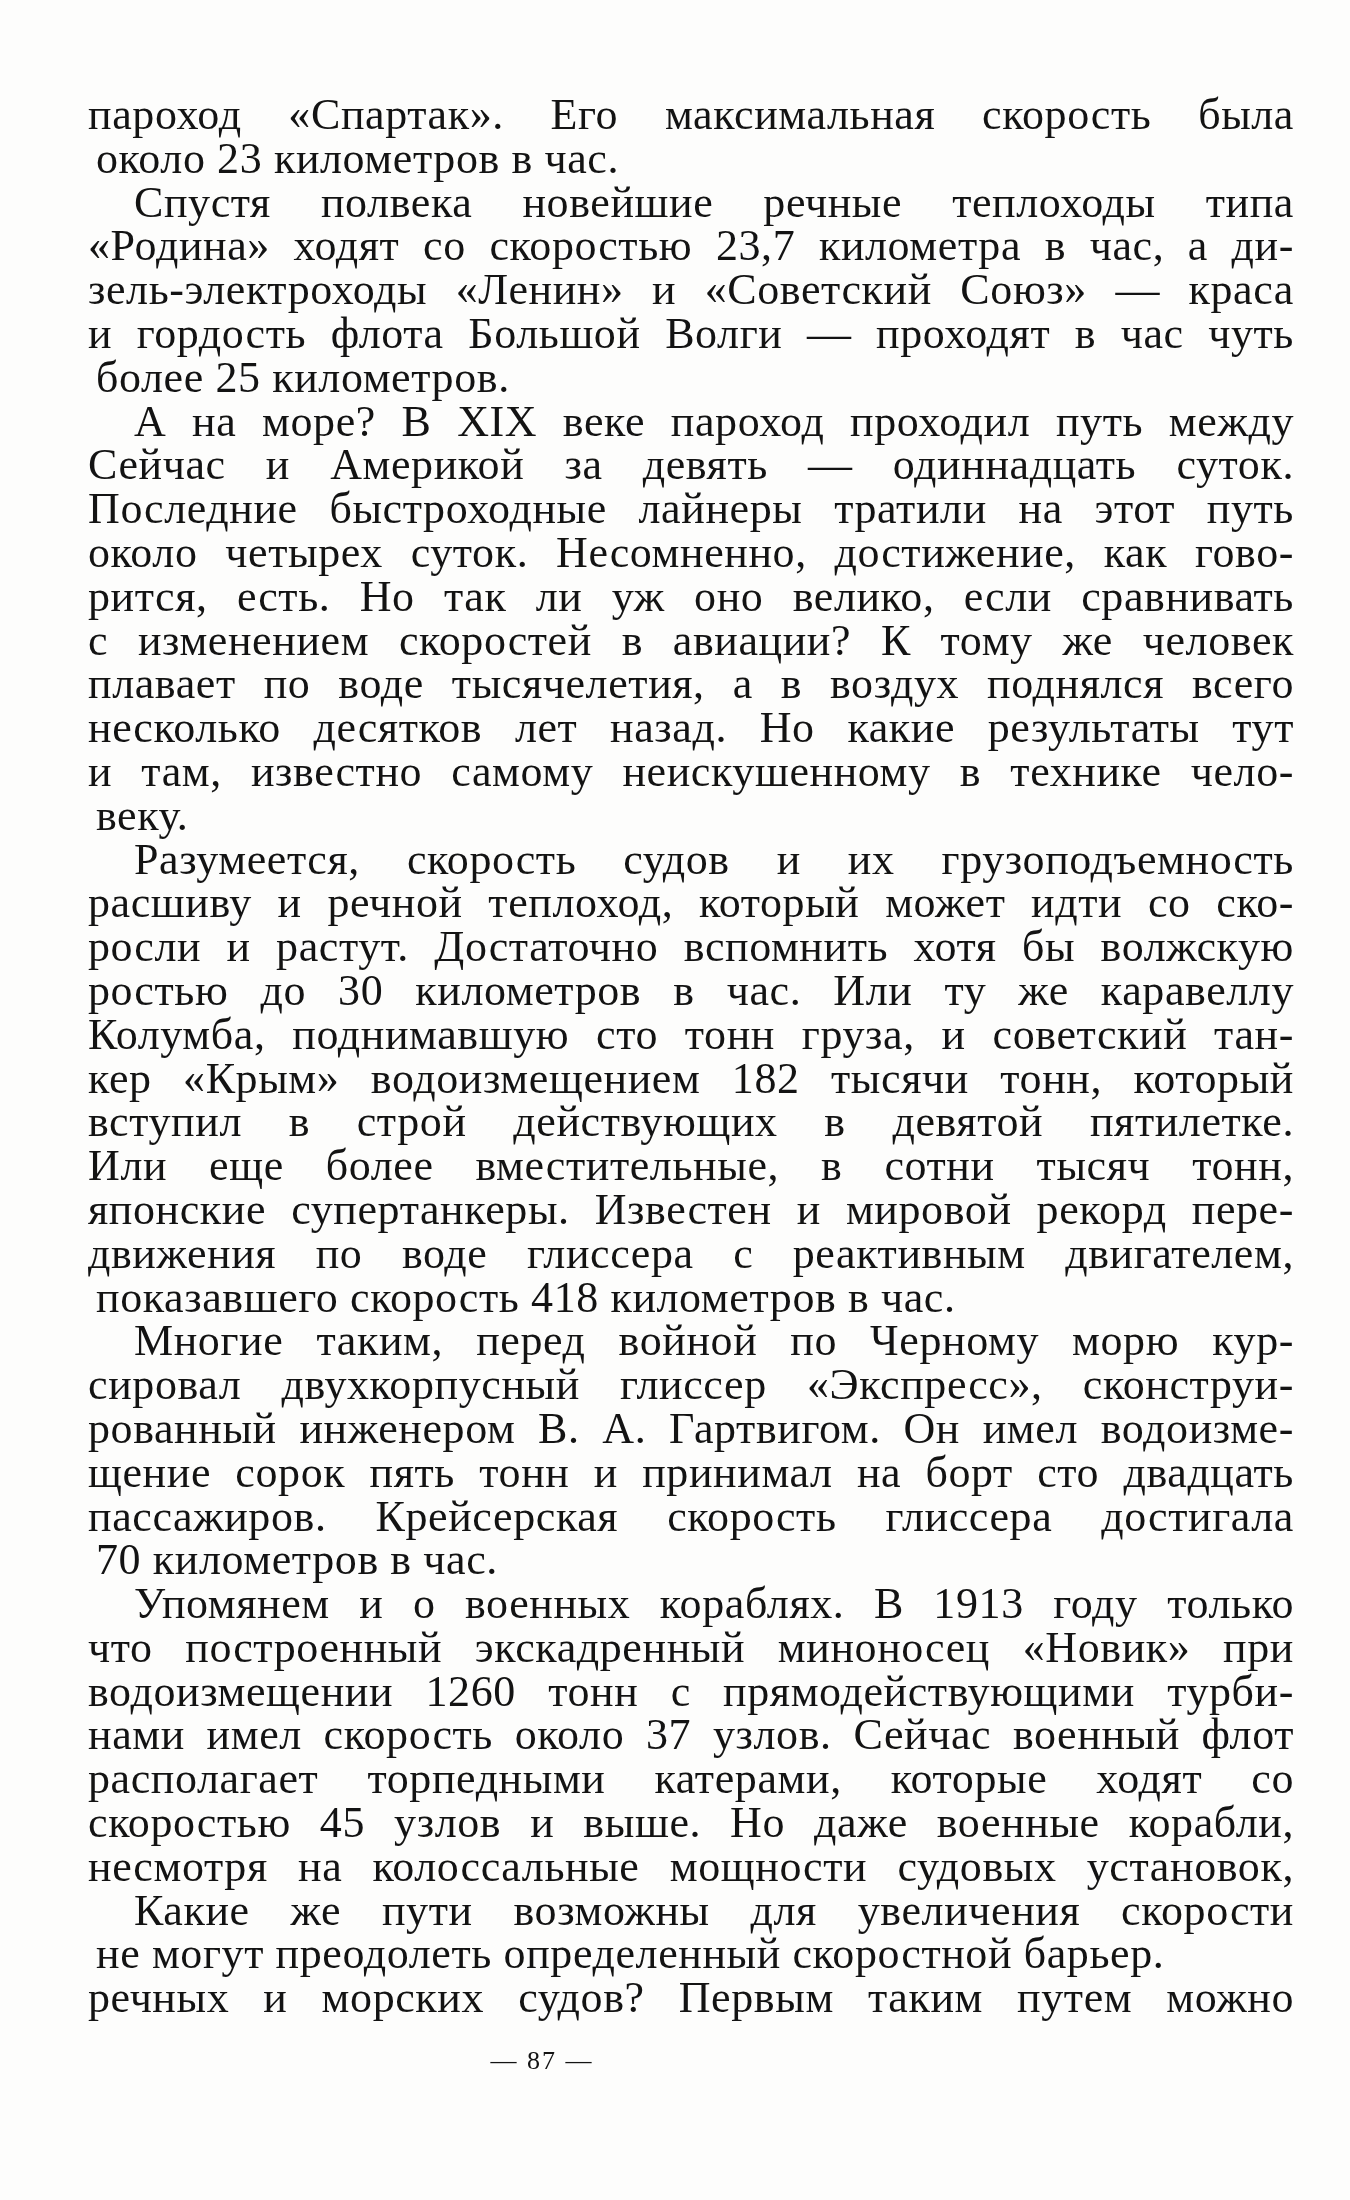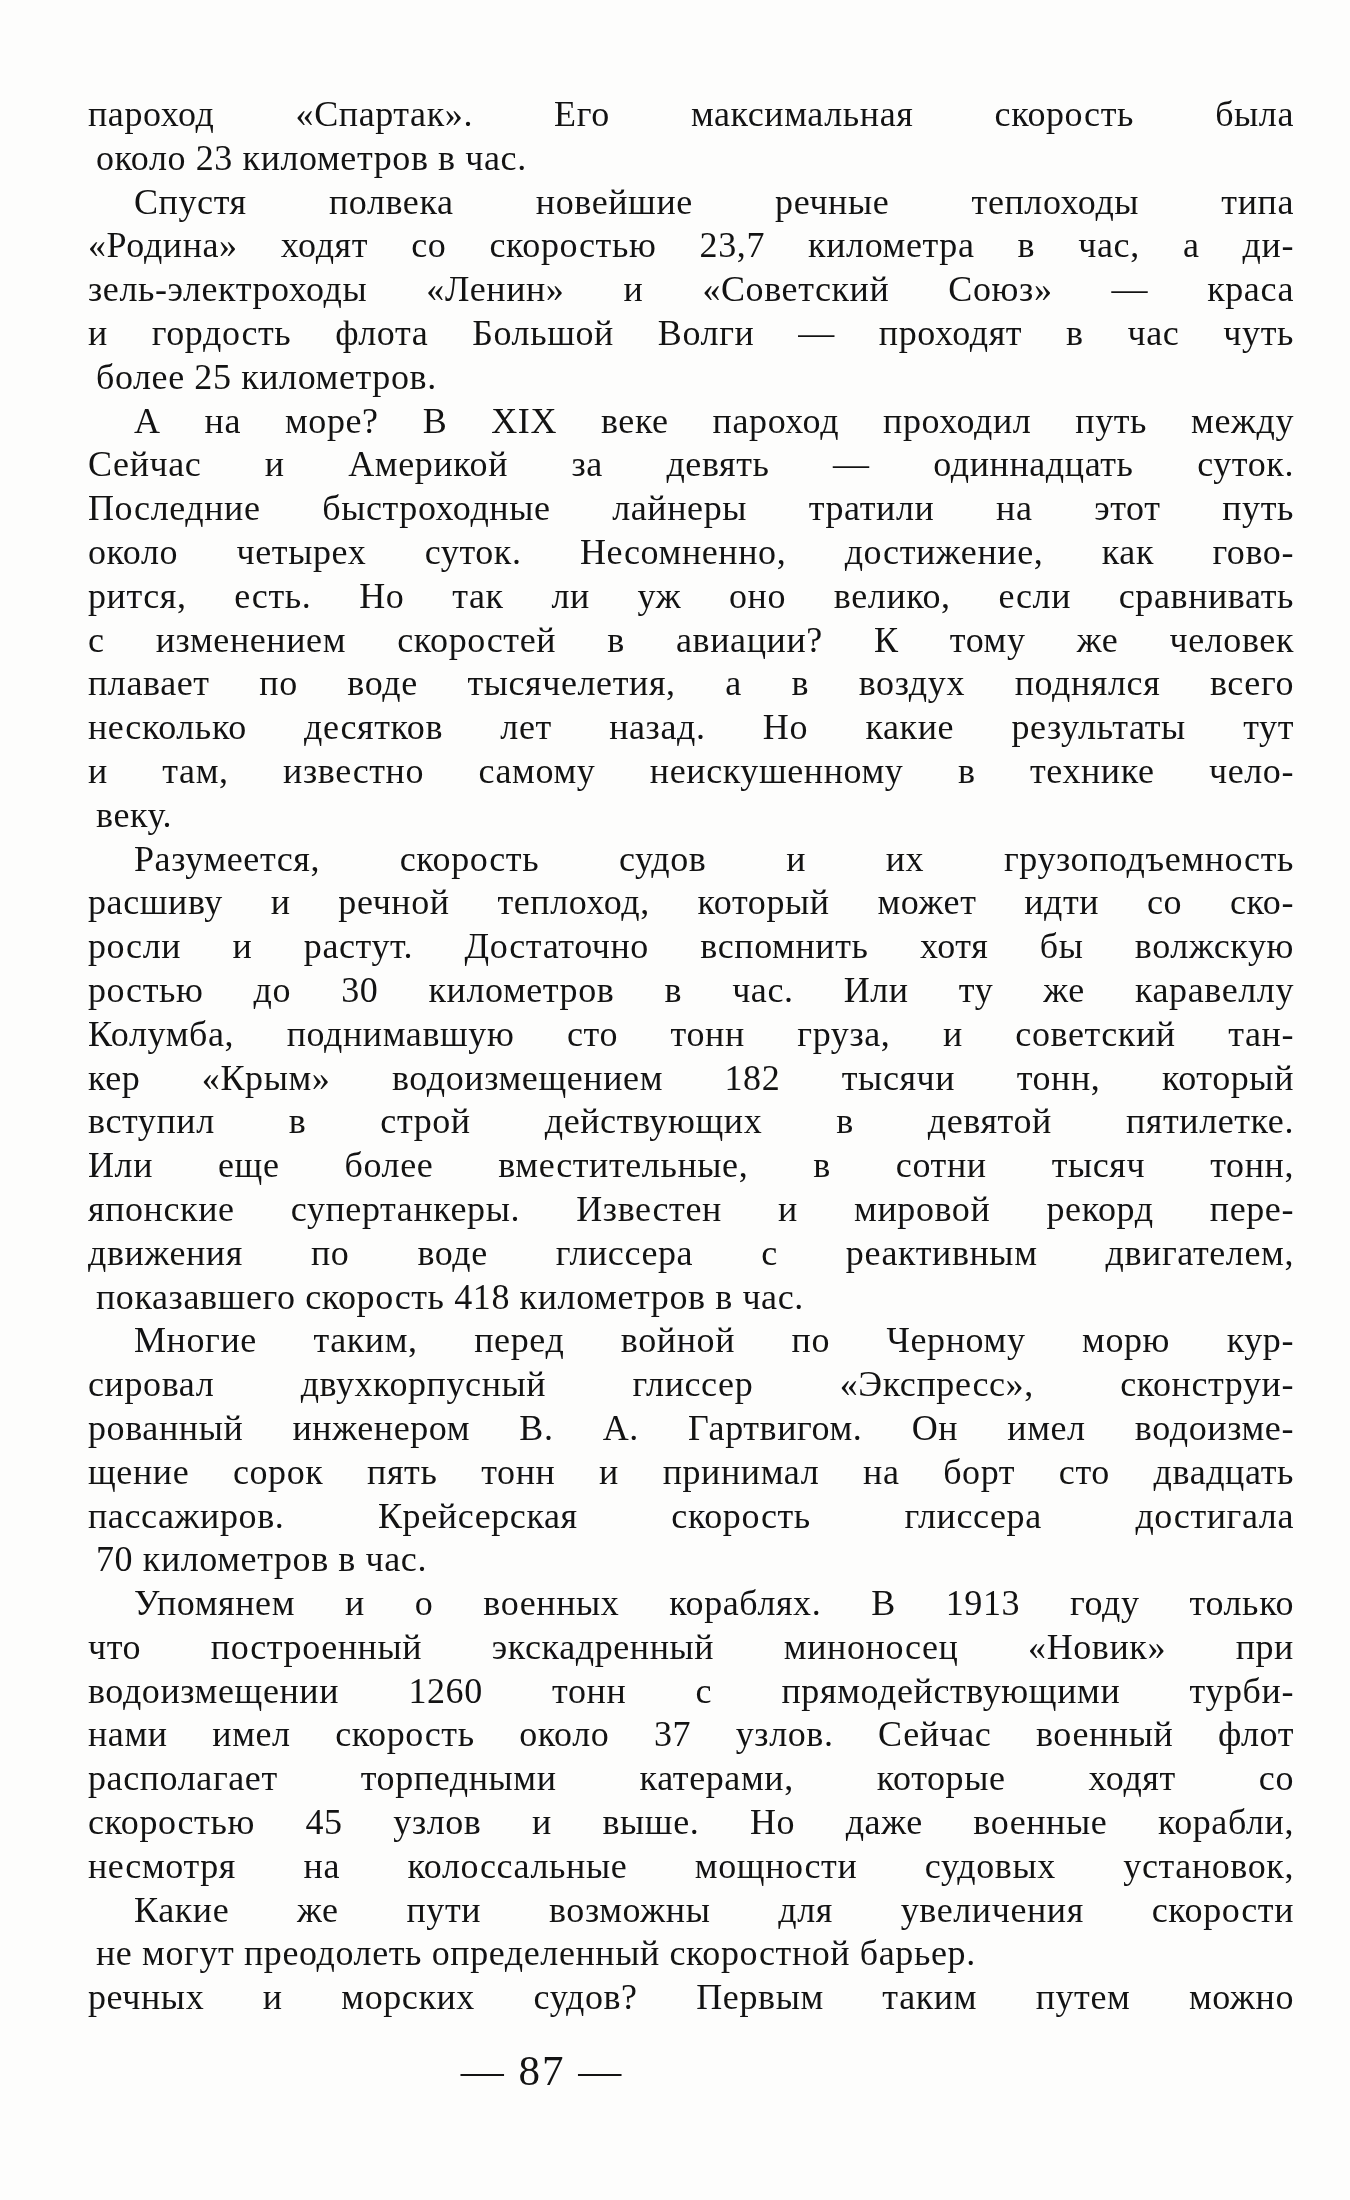--- a/index.html
+++ b/index.html
@@ -17,21 +17,21 @@
   }
   .page {
     position: absolute;
     inset: 0;
   }
   .page-text {
     position: absolute;
     left: 88px;
     top: 93px;
     width: 1206px;
-    font-size: 36px;
+    font-size: 44px;
     line-height: 43.8px;
     letter-spacing: 0.6px;
   }
   .line {
     text-align: justify;
     text-align-last: justify;
     white-space: normal;
   }
   .line.last {
     text-align-last: left;
@@ -39,21 +39,21 @@
   }
   .line.indent {
     text-indent: 46px;
   }
   .page-number {
     position: absolute;
     top: 2046px;
     left: 0;
     width: 1084px;
     text-align: center;
-    font-size: 43px;
+    font-size: 26px;
     letter-spacing: 2px;
   }
 </style>
 </head>
 <body>
 
 <div class="page">
   <div class="page-text">
       <div class="line">пароход «Спартак». Его максимальная скорость была</div>
       <div class="line last">около 23 километров в час.</div>

